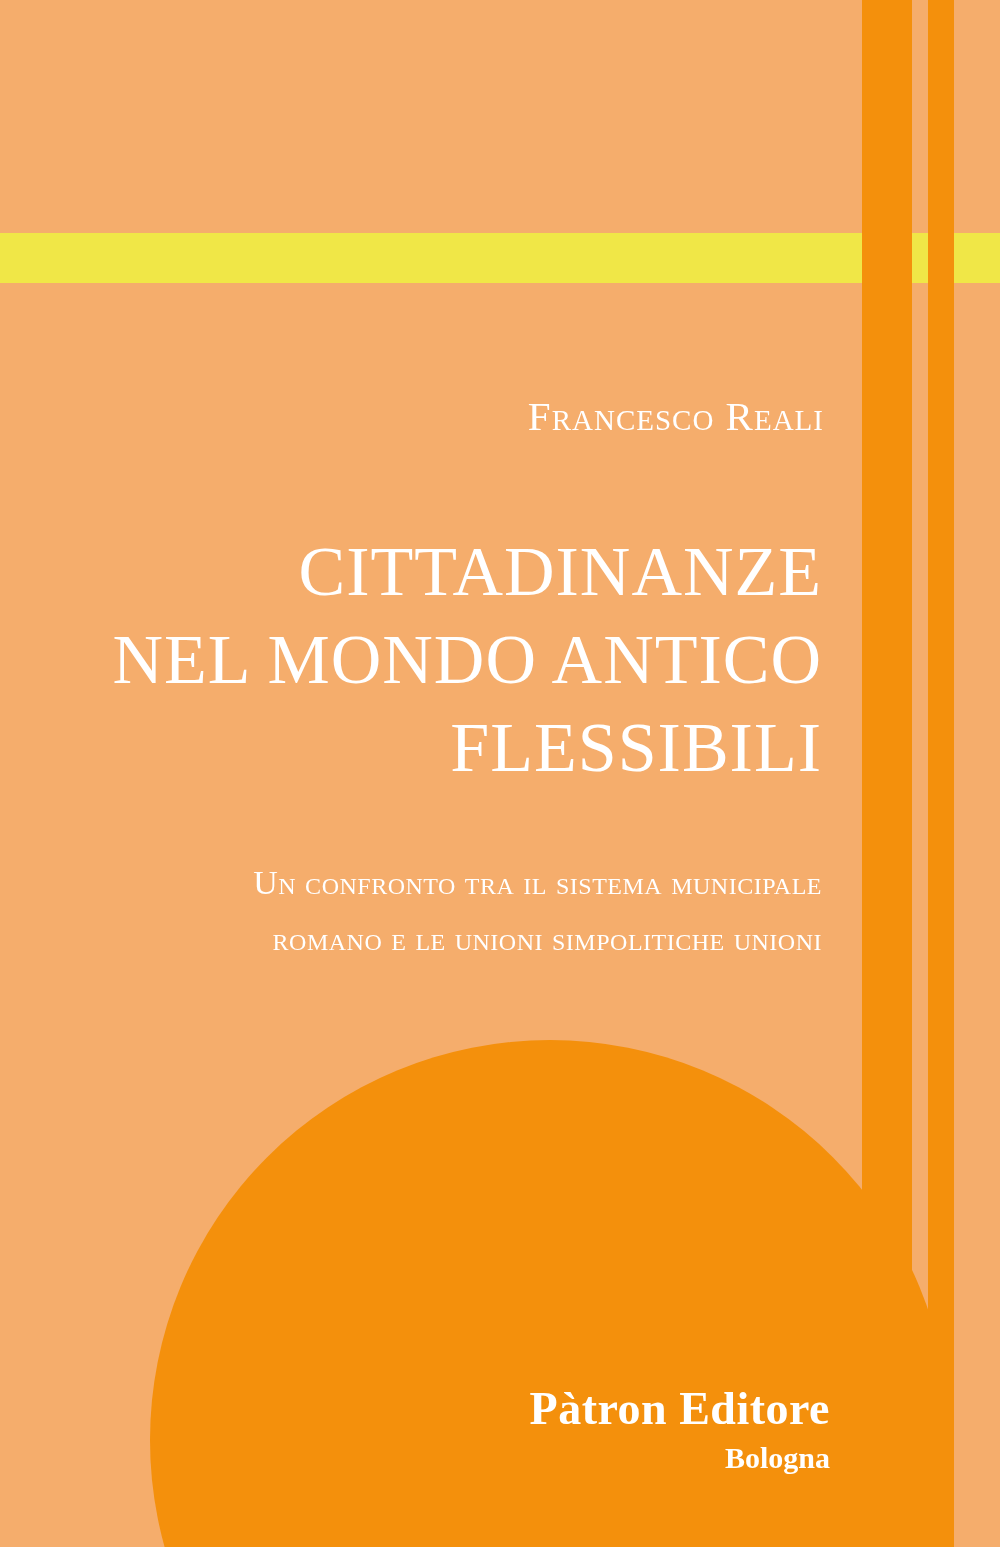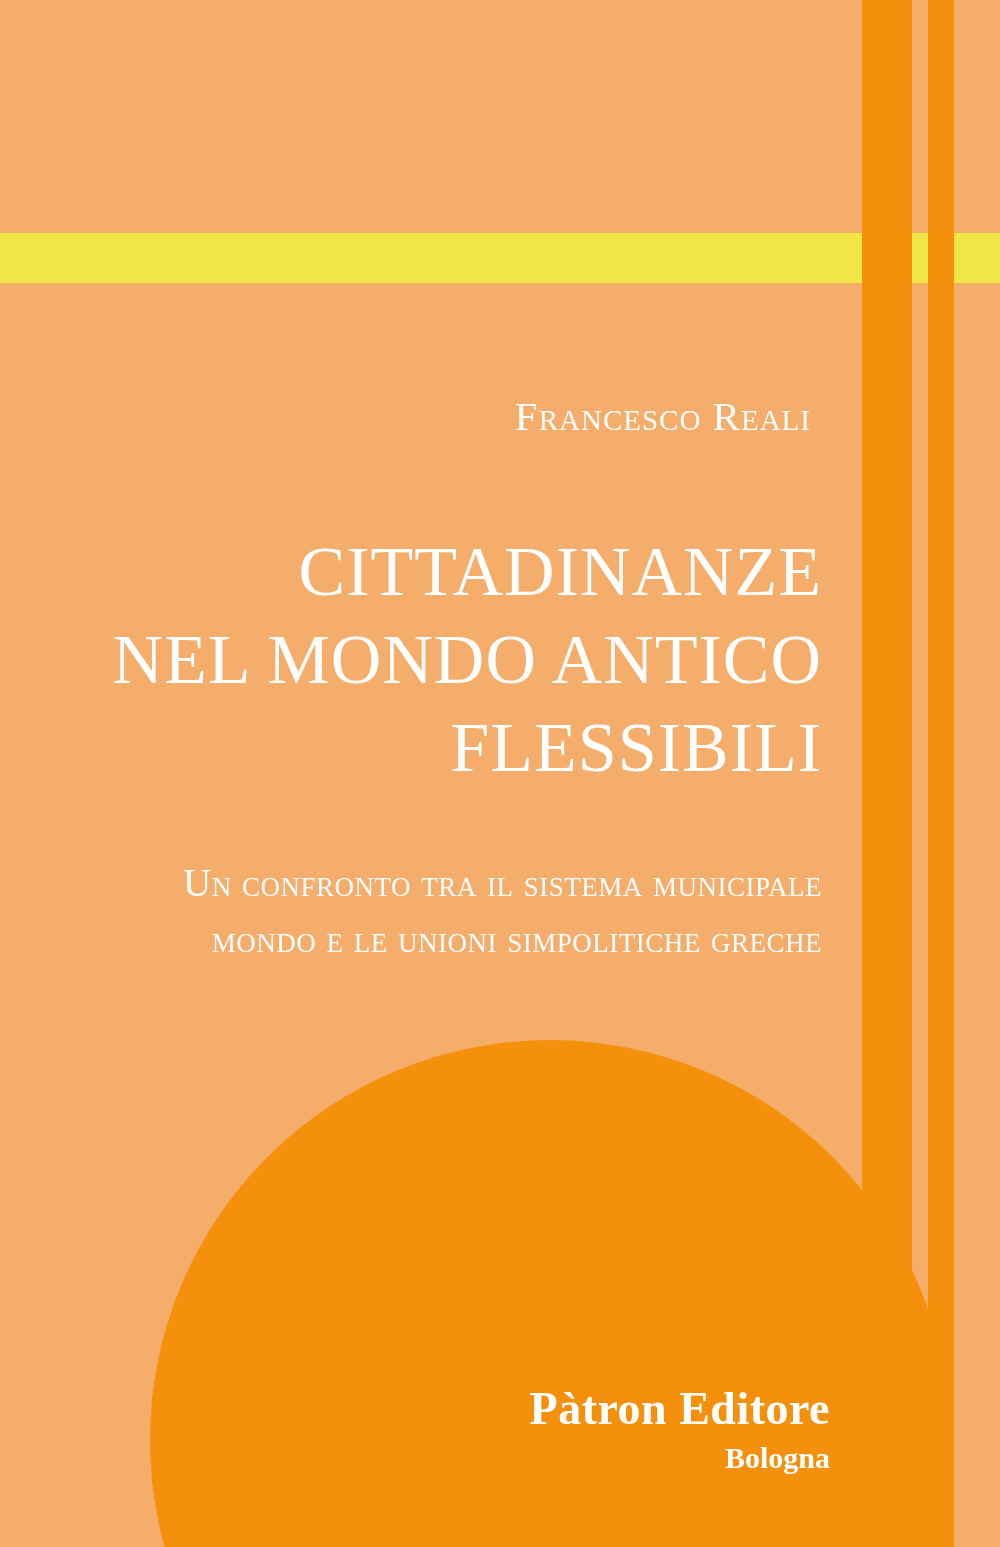--- a/index.html
+++ b/index.html
@@ -72,21 +72,21 @@
   .stripe-top { z-index: 5; }
 
   .text-layer {
     position: absolute;
     inset: 0;
     z-index: 10;
   }
 
   .author {
     position: absolute;
-    right: 189px;
+    right: 176px;
     top: 392px;
     color: #ffffff;
     font-size: 41px;
     letter-spacing: 1px;
     font-variant: small-caps;
     white-space: nowrap;
   }
   .title-block {
     position: absolute;
     right: 178px;
@@ -103,21 +103,21 @@
     text-transform: uppercase;
   }
   .subtitle-block {
     position: absolute;
     right: 178px;
     top: 855px;
     text-align: right;
     color: #ffffff;
   }
   .subtitle-line {
-    font-size: 39px;
+    font-size: 34px;
     line-height: 56px;
     font-variant: small-caps;
     letter-spacing: 0.5px;
     white-space: nowrap;
   }
   .publisher {
     position: absolute;
     right: 170px;
     top: 1382px;
     text-align: right;
@@ -158,21 +158,21 @@
     <div class="author">Francesco Reali</div>
 
     <div class="title-block">
       <div class="title-line">Cittadinanze</div>
       <div class="title-line">nel mondo antico</div>
       <div class="title-line">flessibili</div>
     </div>
 
     <div class="subtitle-block">
       <div class="subtitle-line">Un confronto tra il sistema municipale</div>
-      <div class="subtitle-line">mondo e le unioni simpolitiche greche</div>
+      <div class="subtitle-line">romano e le unioni simpolitiche unioni</div>
     </div>
 
     <div class="publisher">
       <div class="publisher-name">Pàtron Editore</div>
       <div class="publisher-city">Bologna</div>
     </div>
 
   </div>
 </div>
 

